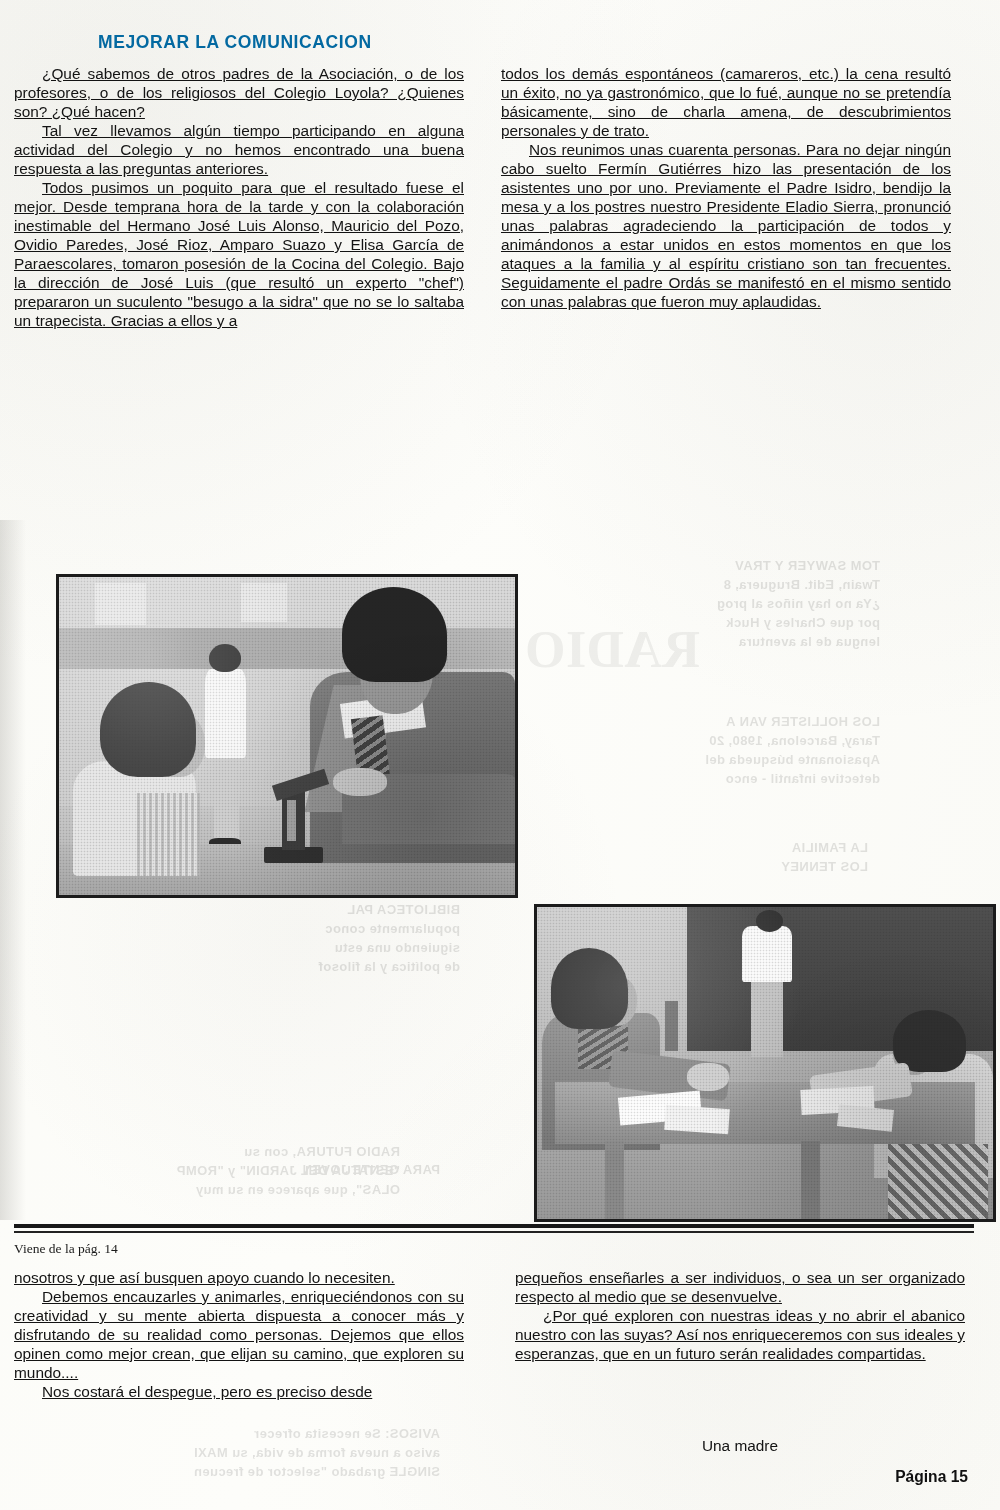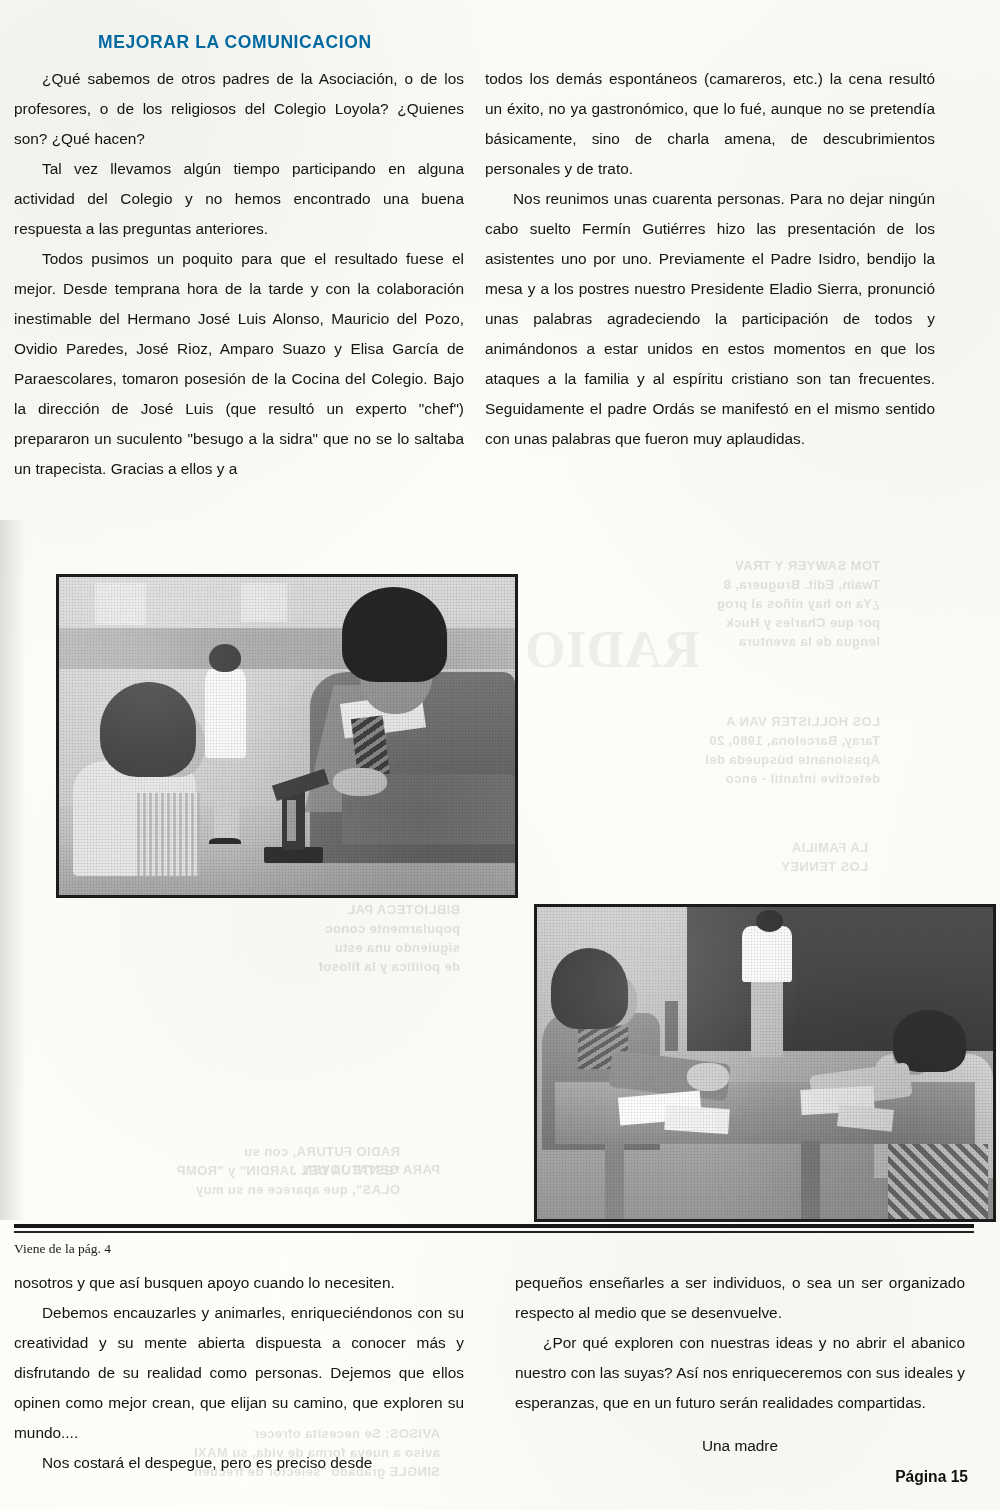--- a/index.html
+++ b/index.html
@@ -81,34 +81,35 @@
     font-size: 17.5px;
     font-weight: bold;
     letter-spacing: .6px;
     color: #0369a1;
   }
 
   .col {
     position: absolute;
     width: 450px;
     font-size: 15.4px;
-    line-height: 30px;
+    line-height: 19px;
     text-align: justify;
     color: #131313;
     -webkit-hyphens: none;
     hyphens: none;
+    text-decoration: underline;
   }
   .col p {
     margin: 0;
     text-indent: 28px;
   }
   .col p.no-indent { text-indent: 0; }
 
   #col-left-top  { left: 14px;  top: 64px; }
-  #col-right-top { left: 485px; top: 64px; }
+  #col-right-top { left: 501px; top: 64px; }
 
   
   .photo {
     position: absolute;
     z-index: 3;
     border: 3px solid #1b1b1b;
     overflow: hidden;
     background: #b9b7b2;
   }
   #photo-1 { left: 16px;  top: 558px; width: 456px; height: 318px; }
@@ -421,21 +422,21 @@
         <div class="photo-grain"></div>
       </div>
     </figure>
 
     <div class="rule-wrap">
       <div class="rule-thick"></div>
       <div class="rule-gap"></div>
       <div class="rule-thin"></div>
     </div>
 
-    <div class="continues-from">Viene de la pág. 4</div>
+    <div class="continues-from">Viene de la pág. 14</div>
 
     <div class="col" id="col-left-bottom">
       <p class="no-indent">nosotros y que así busquen apoyo cuando lo necesiten.</p>
       <p>Debemos encauzarles y animarles, enriqueciéndonos con su creatividad y su mente abierta dispuesta a conocer más y disfrutando de su realidad como personas. Dejemos que ellos opinen como mejor crean, que elijan su camino, que exploren su mundo....</p>
       <p>Nos costará el despegue, pero es preciso desde</p>
     </div>
 
     <div class="col" id="col-right-bottom">
       <p class="no-indent">pequeños enseñarles a ser individuos, o sea un ser organizado respecto al medio que se desenvuelve.</p>
       <p>¿Por qué exploren con nuestras ideas y no abrir el abanico nuestro con las suyas? Así nos enriqueceremos con sus ideales y esperanzas, que en un futuro serán realidades compartidas.</p>

